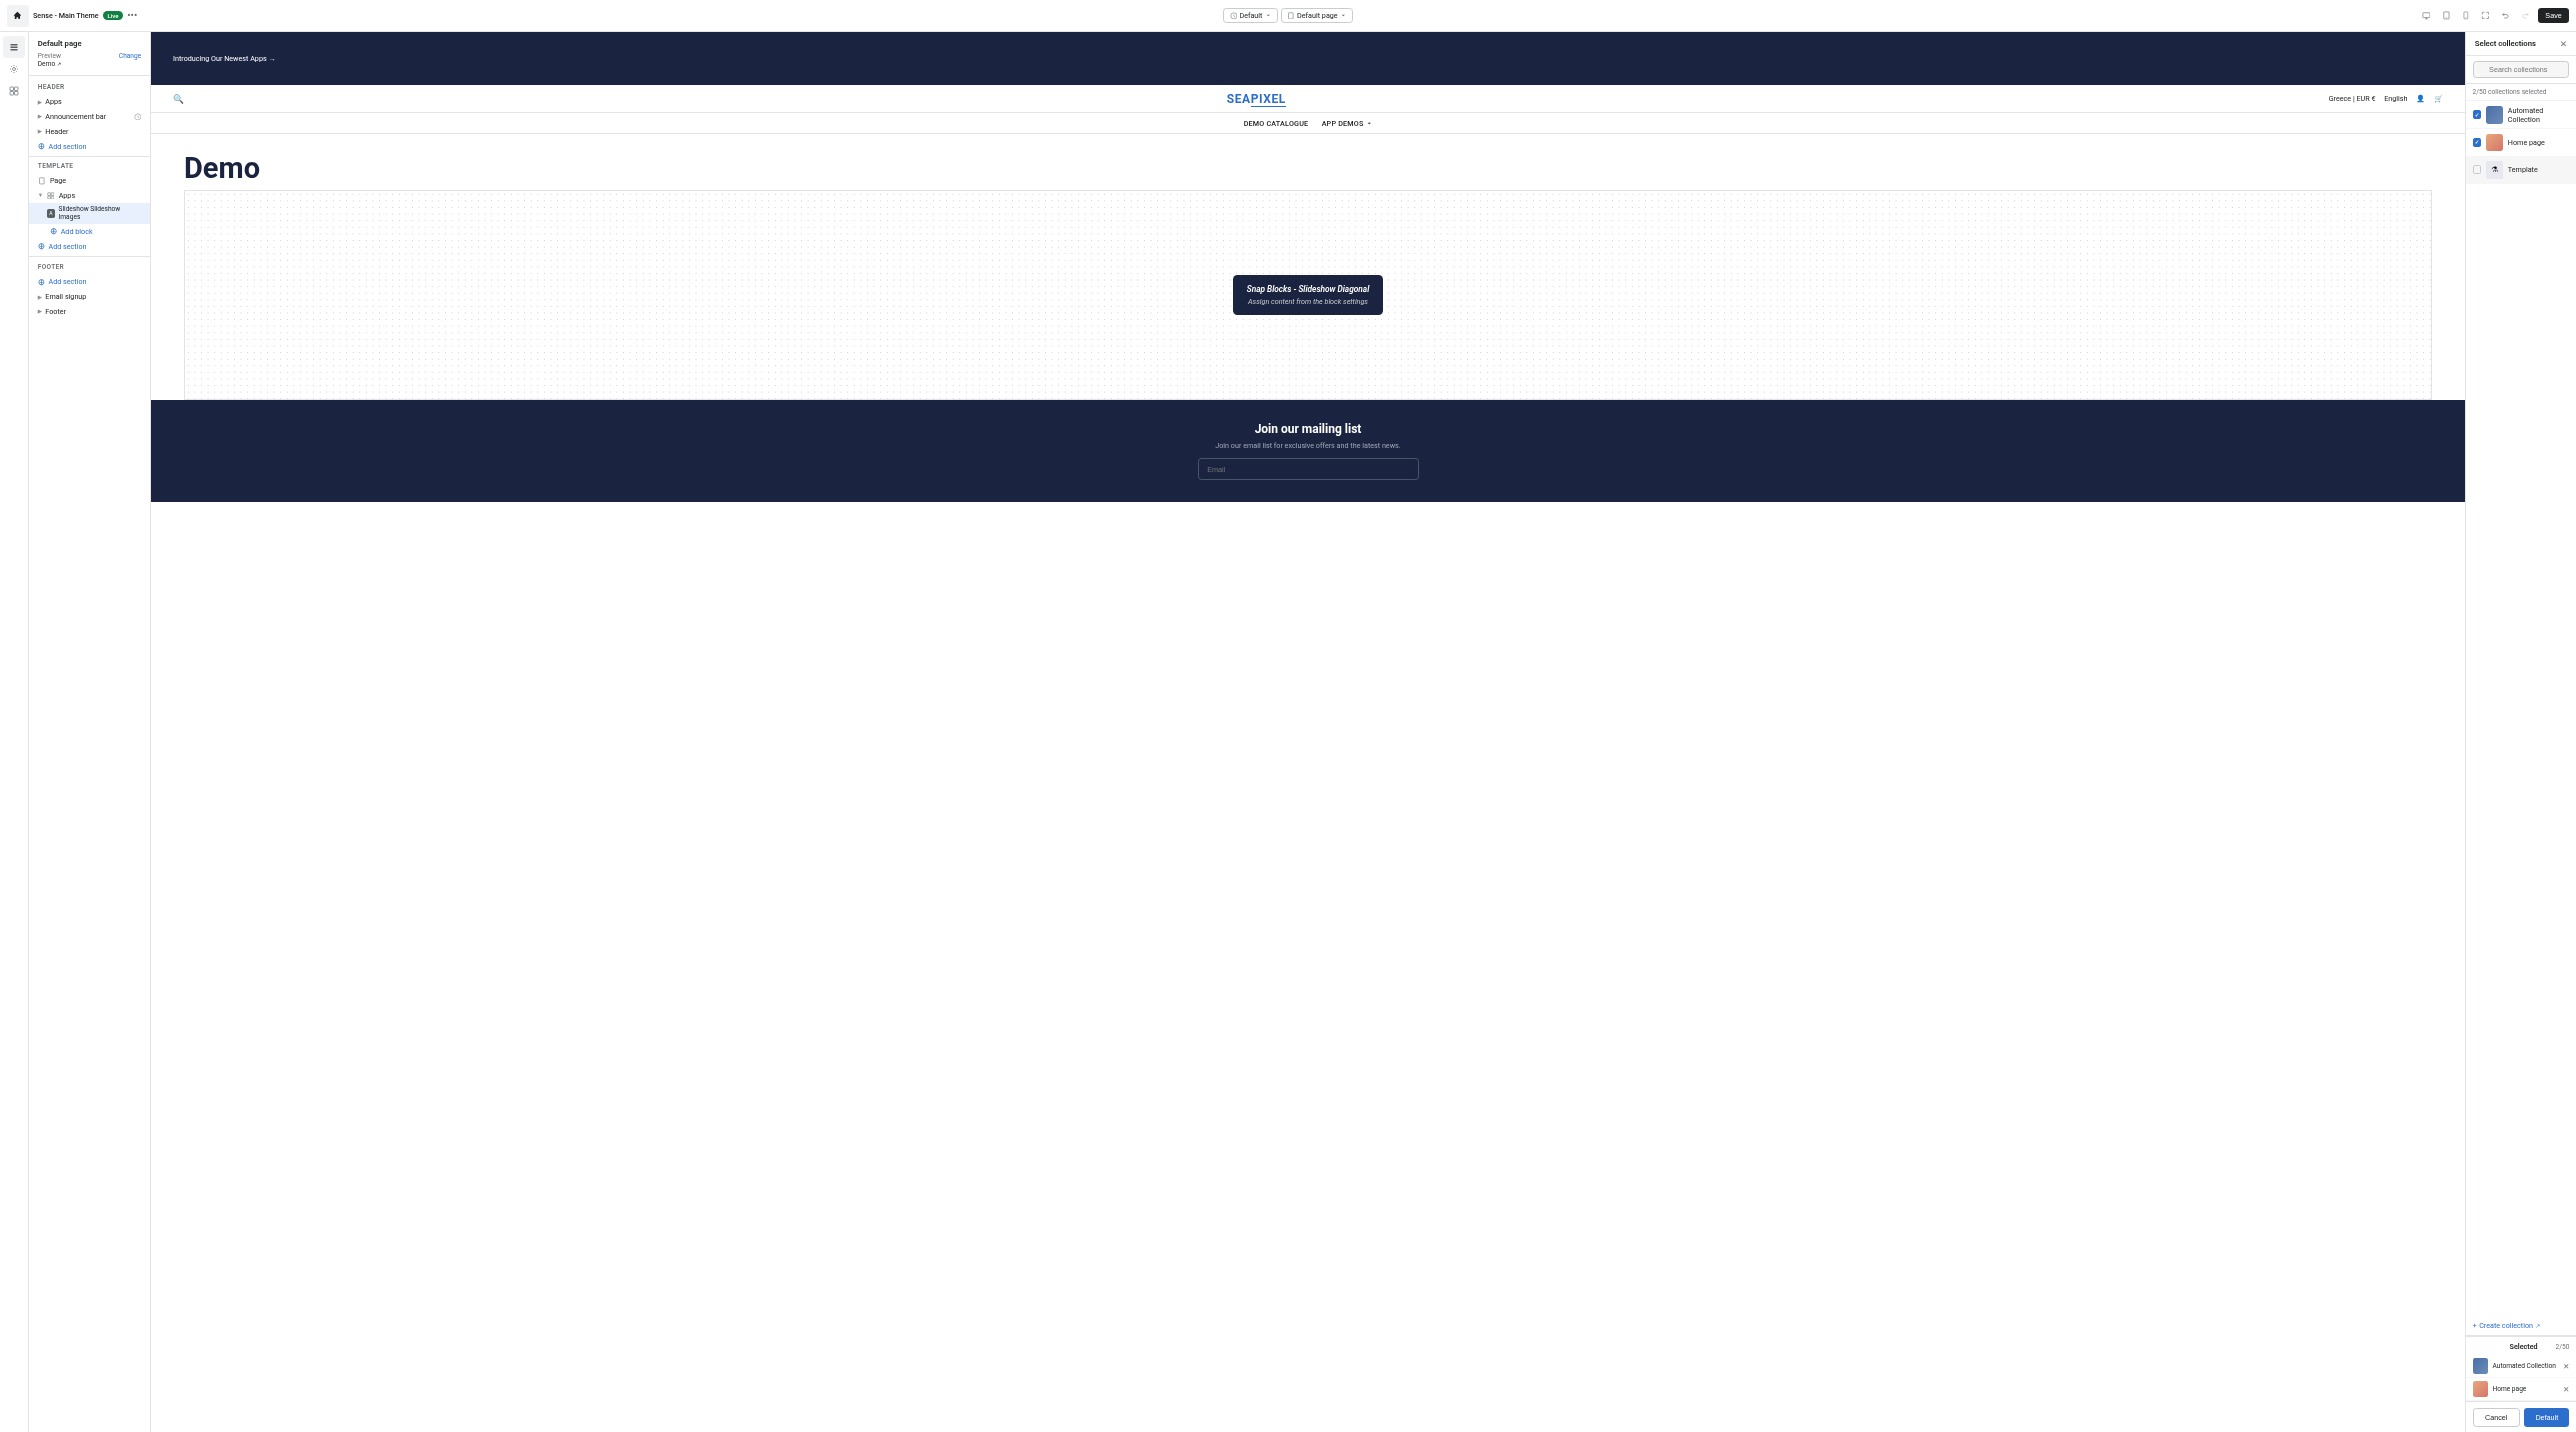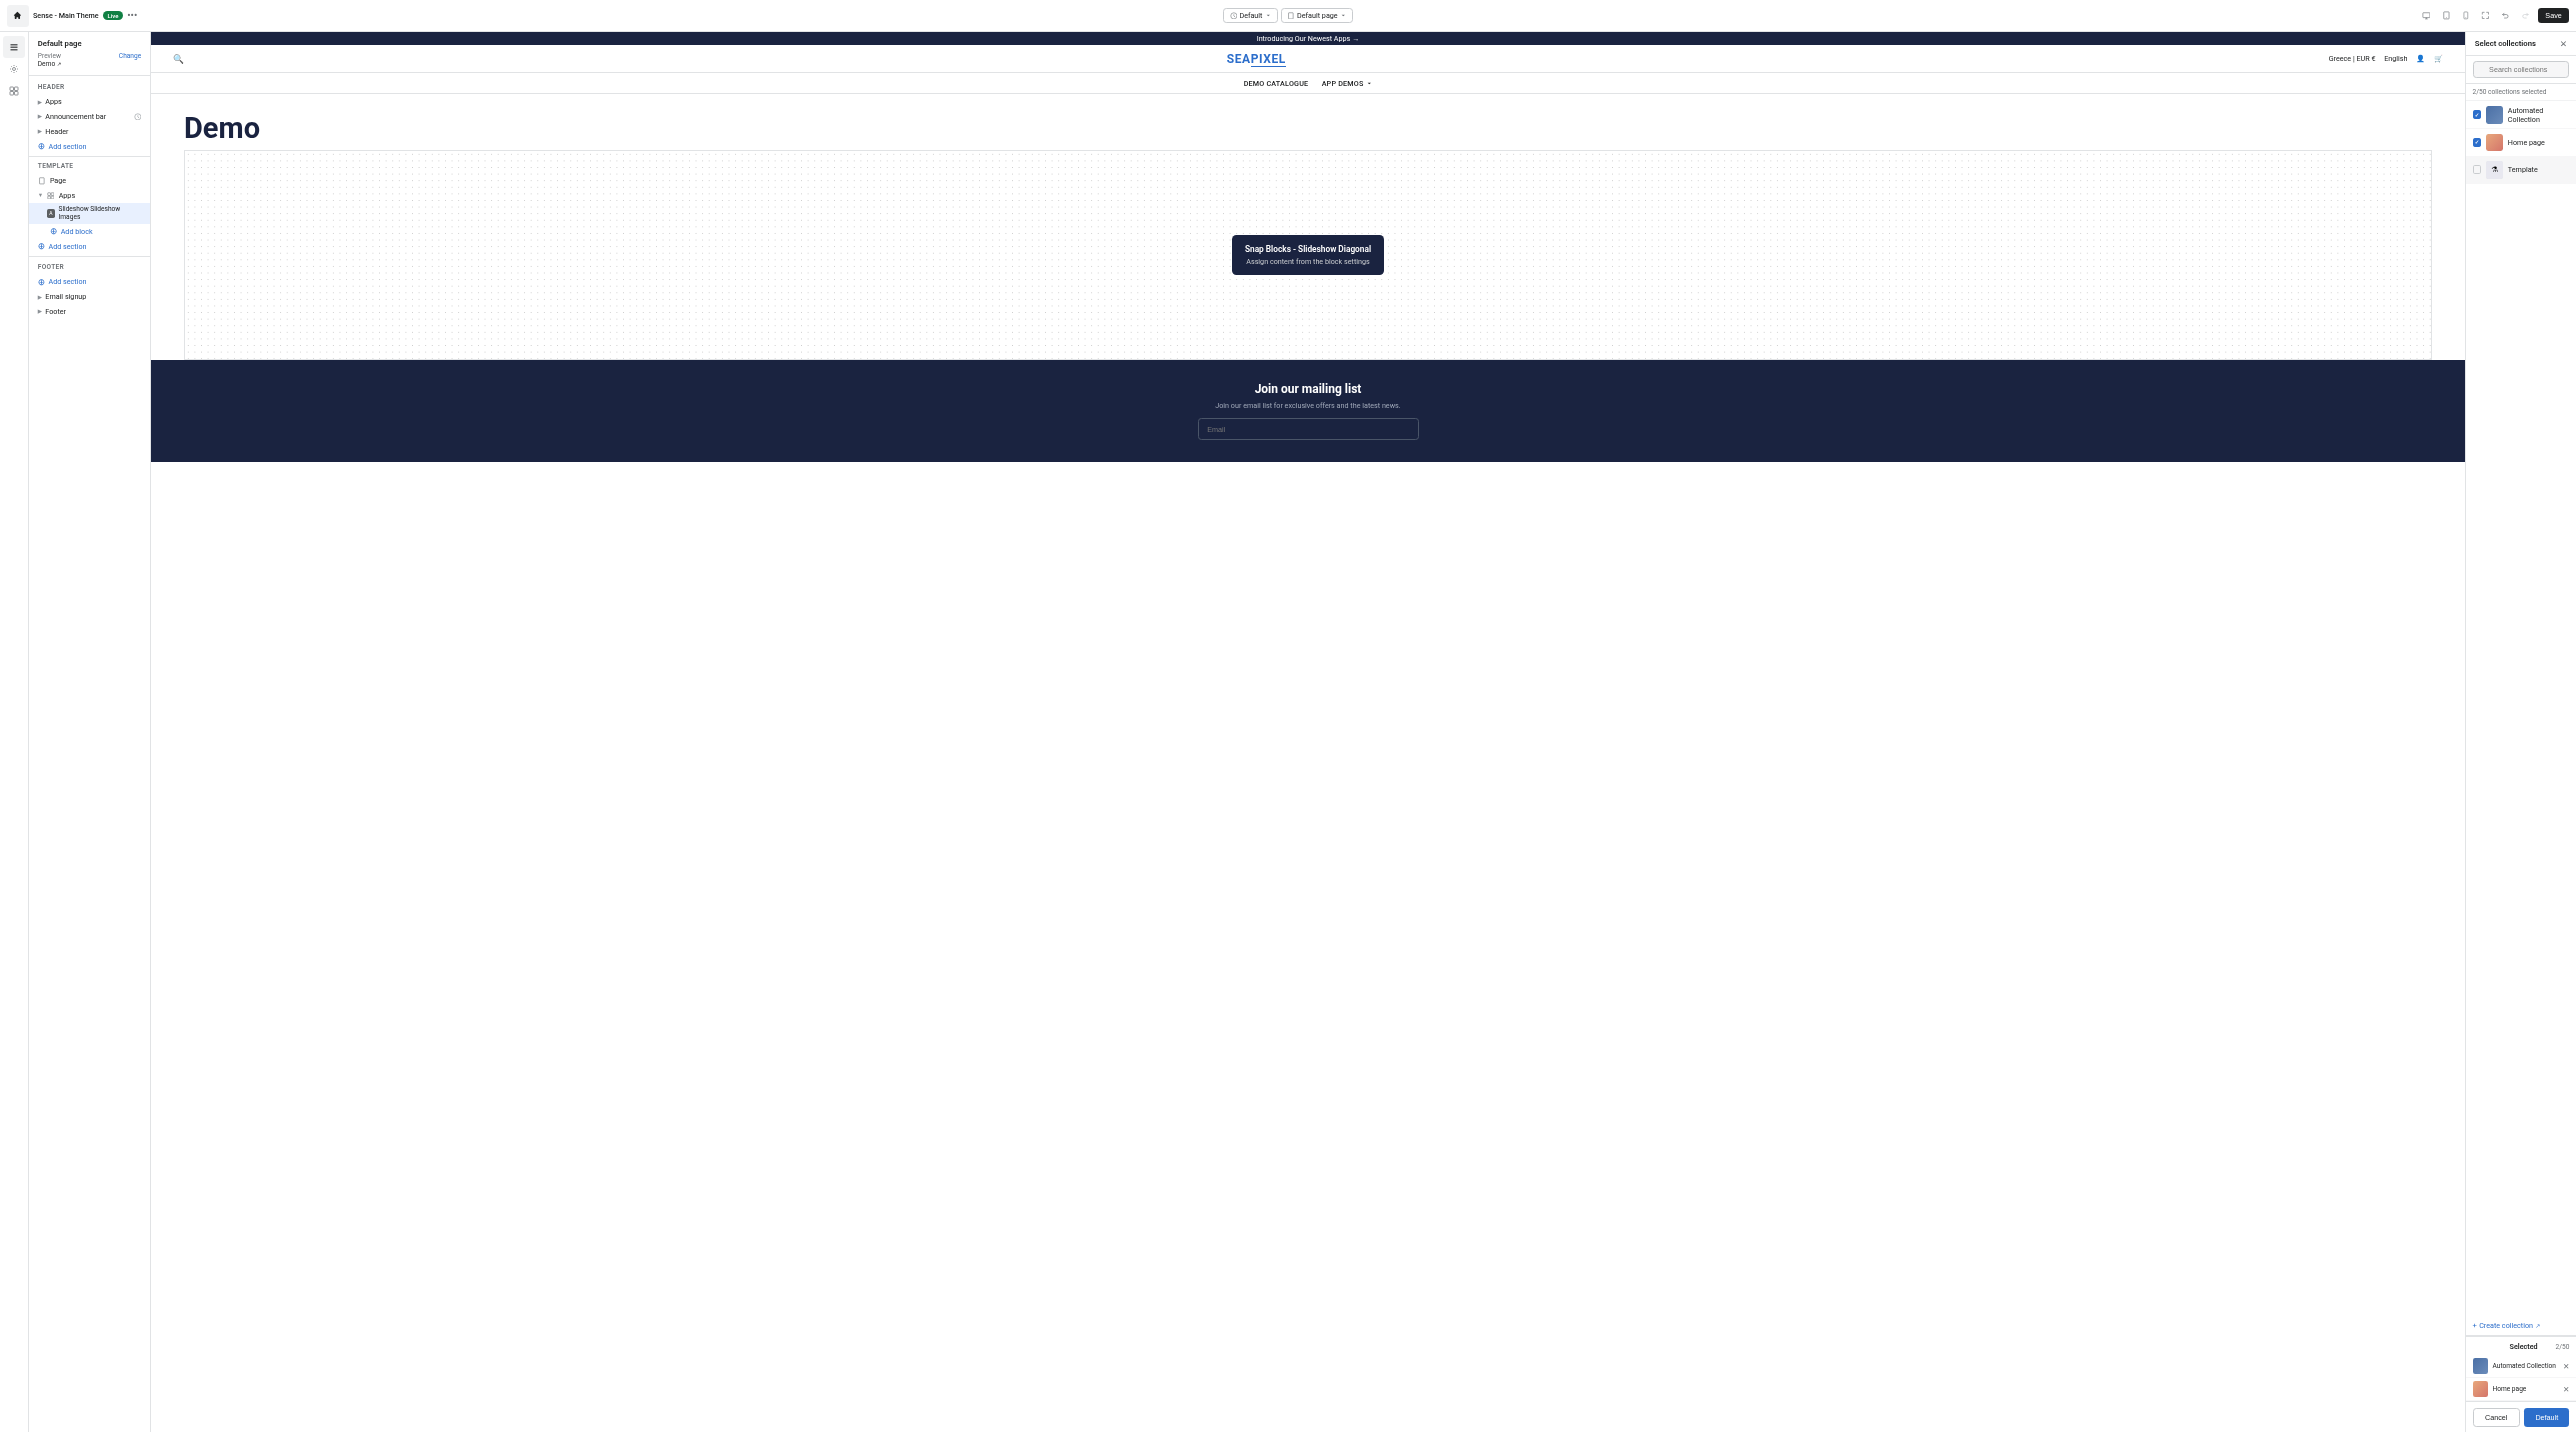--- a/index.html
+++ b/index.html
@@ -38,35 +38,35 @@
     .tree-item { display: flex; align-items: center; gap: 3.3px; padding: 2.8px 8.8px; cursor: pointer; color: #202223; font-size: 7.2px; }
     .tree-item.active { background: #e8f0fe; }
     .tree-item .chevron { color: #8c9196; font-size: 5.5px; }
     .add-section-btn { display: flex; align-items: center; gap: 3.3px; padding: 2.8px 8.8px; cursor: pointer; color: #2c6ecb; font-size: 7.2px; }
     .app-icon { width: 8.8px; height: 8.8px; background: #5c5f62; border-radius: 1.7px; display: flex; align-items: center; justify-content: center; font-size: 5px; color: #fff; }
     .add-block-btn { display: flex; align-items: center; gap: 3.3px; padding: 2.2px 8.8px 2.2px 21px; cursor: pointer; color: #2c6ecb; font-size: 7.2px; }
 
     
     .canvas-area { flex: 1; overflow-y: auto; background: #e4e5e7; display: flex; flex-direction: column; }
     .canvas-inner { background: #fff; min-height: 100%; }
-    .announcement-bar { background: #1a2340; color: #fff; text-align: center; padding: 2px; font-size: 7.2px; display: flex; align-items: center; justify-content: center; gap: 3.3px; }
+    .announcement-bar { background: #1a2340; color: #fff; text-align: center; padding: 22px; font-size: 7.2px; display: flex; align-items: center; gap: 3.3px; }
     .store-header { padding: 6.6px 22px; border-bottom: 0.6px solid #e1e3e5; display: flex; align-items: center; justify-content: space-between; }
     .store-logo { font-size: 12px; font-weight: 700; color: #1a2340; letter-spacing: 0.6px; }
     .store-logo span { color: #2c6ecb; }
     .header-left { display: flex; align-items: center; }
     .header-right { display: flex; align-items: center; gap: 8.8px; font-size: 7.2px; color: #202223; }
     .search-icon-header { font-size: 8.8px; color: #6d7175; }
     .nav-bar { display: flex; align-items: center; justify-content: center; gap: 13.3px; padding: 5.5px 22px; border-bottom: 0.6px solid #e1e3e5; }
     .nav-item { font-size: 7.2px; color: #202223; cursor: pointer; text-transform: uppercase; font-weight: 500; letter-spacing: 0.2px; }
     .nav-item-with-arrow { display: flex; align-items: center; gap: 2.2px; }
 
     .demo-heading { font-size: 29px; font-weight: 700; color: #1a2340; padding: 16.6px 33px 5.5px; }
 
     .dotted-area { margin: 0 33px; background-image: radial-gradient(circle, #ccc 0.6px, transparent 0.6px); background-size: 6.6px 6.6px; height: 210px; display: flex; align-items: center; justify-content: center; position: relative; border: 0.6px solid #e1e3e5; }
-    .snap-tooltip { background: #1a2340; color: #fff; border-radius: 4.4px; padding: 8.8px 13.3px; text-align: center; max-width: 155px; }
+    .snap-tooltip { background: #1a2340; color: #fff; border-radius: 4.4px; padding: 8.8px 13.3px; text-align: center; max-width: 155px; font-style: italic; }
     .snap-tooltip-title { font-size: 8.3px; font-weight: 600; margin-bottom: 3.3px; }
     .snap-tooltip-sub { font-size: 7.2px; color: #c9cccf; }
 
     .footer-area { background: #1a2340; color: #fff; padding: 22px; text-align: center; }
     .footer-title { font-size: 12px; font-weight: 700; margin-bottom: 4.4px; }
     .footer-subtitle { font-size: 7.2px; color: #a0a8b8; margin-bottom: 8.8px; }
     .email-input { background: transparent; border: 0.6px solid #4a5568; border-radius: 3.3px; padding: 5.5px 8.8px; color: #fff; width: 100%; max-width: 221px; font-size: 7.2px; }
 
     
     .right-panel { width: 111px; background: #fff; border-left: 0.6px solid #e1e3e5; display: flex; flex-direction: column; }

